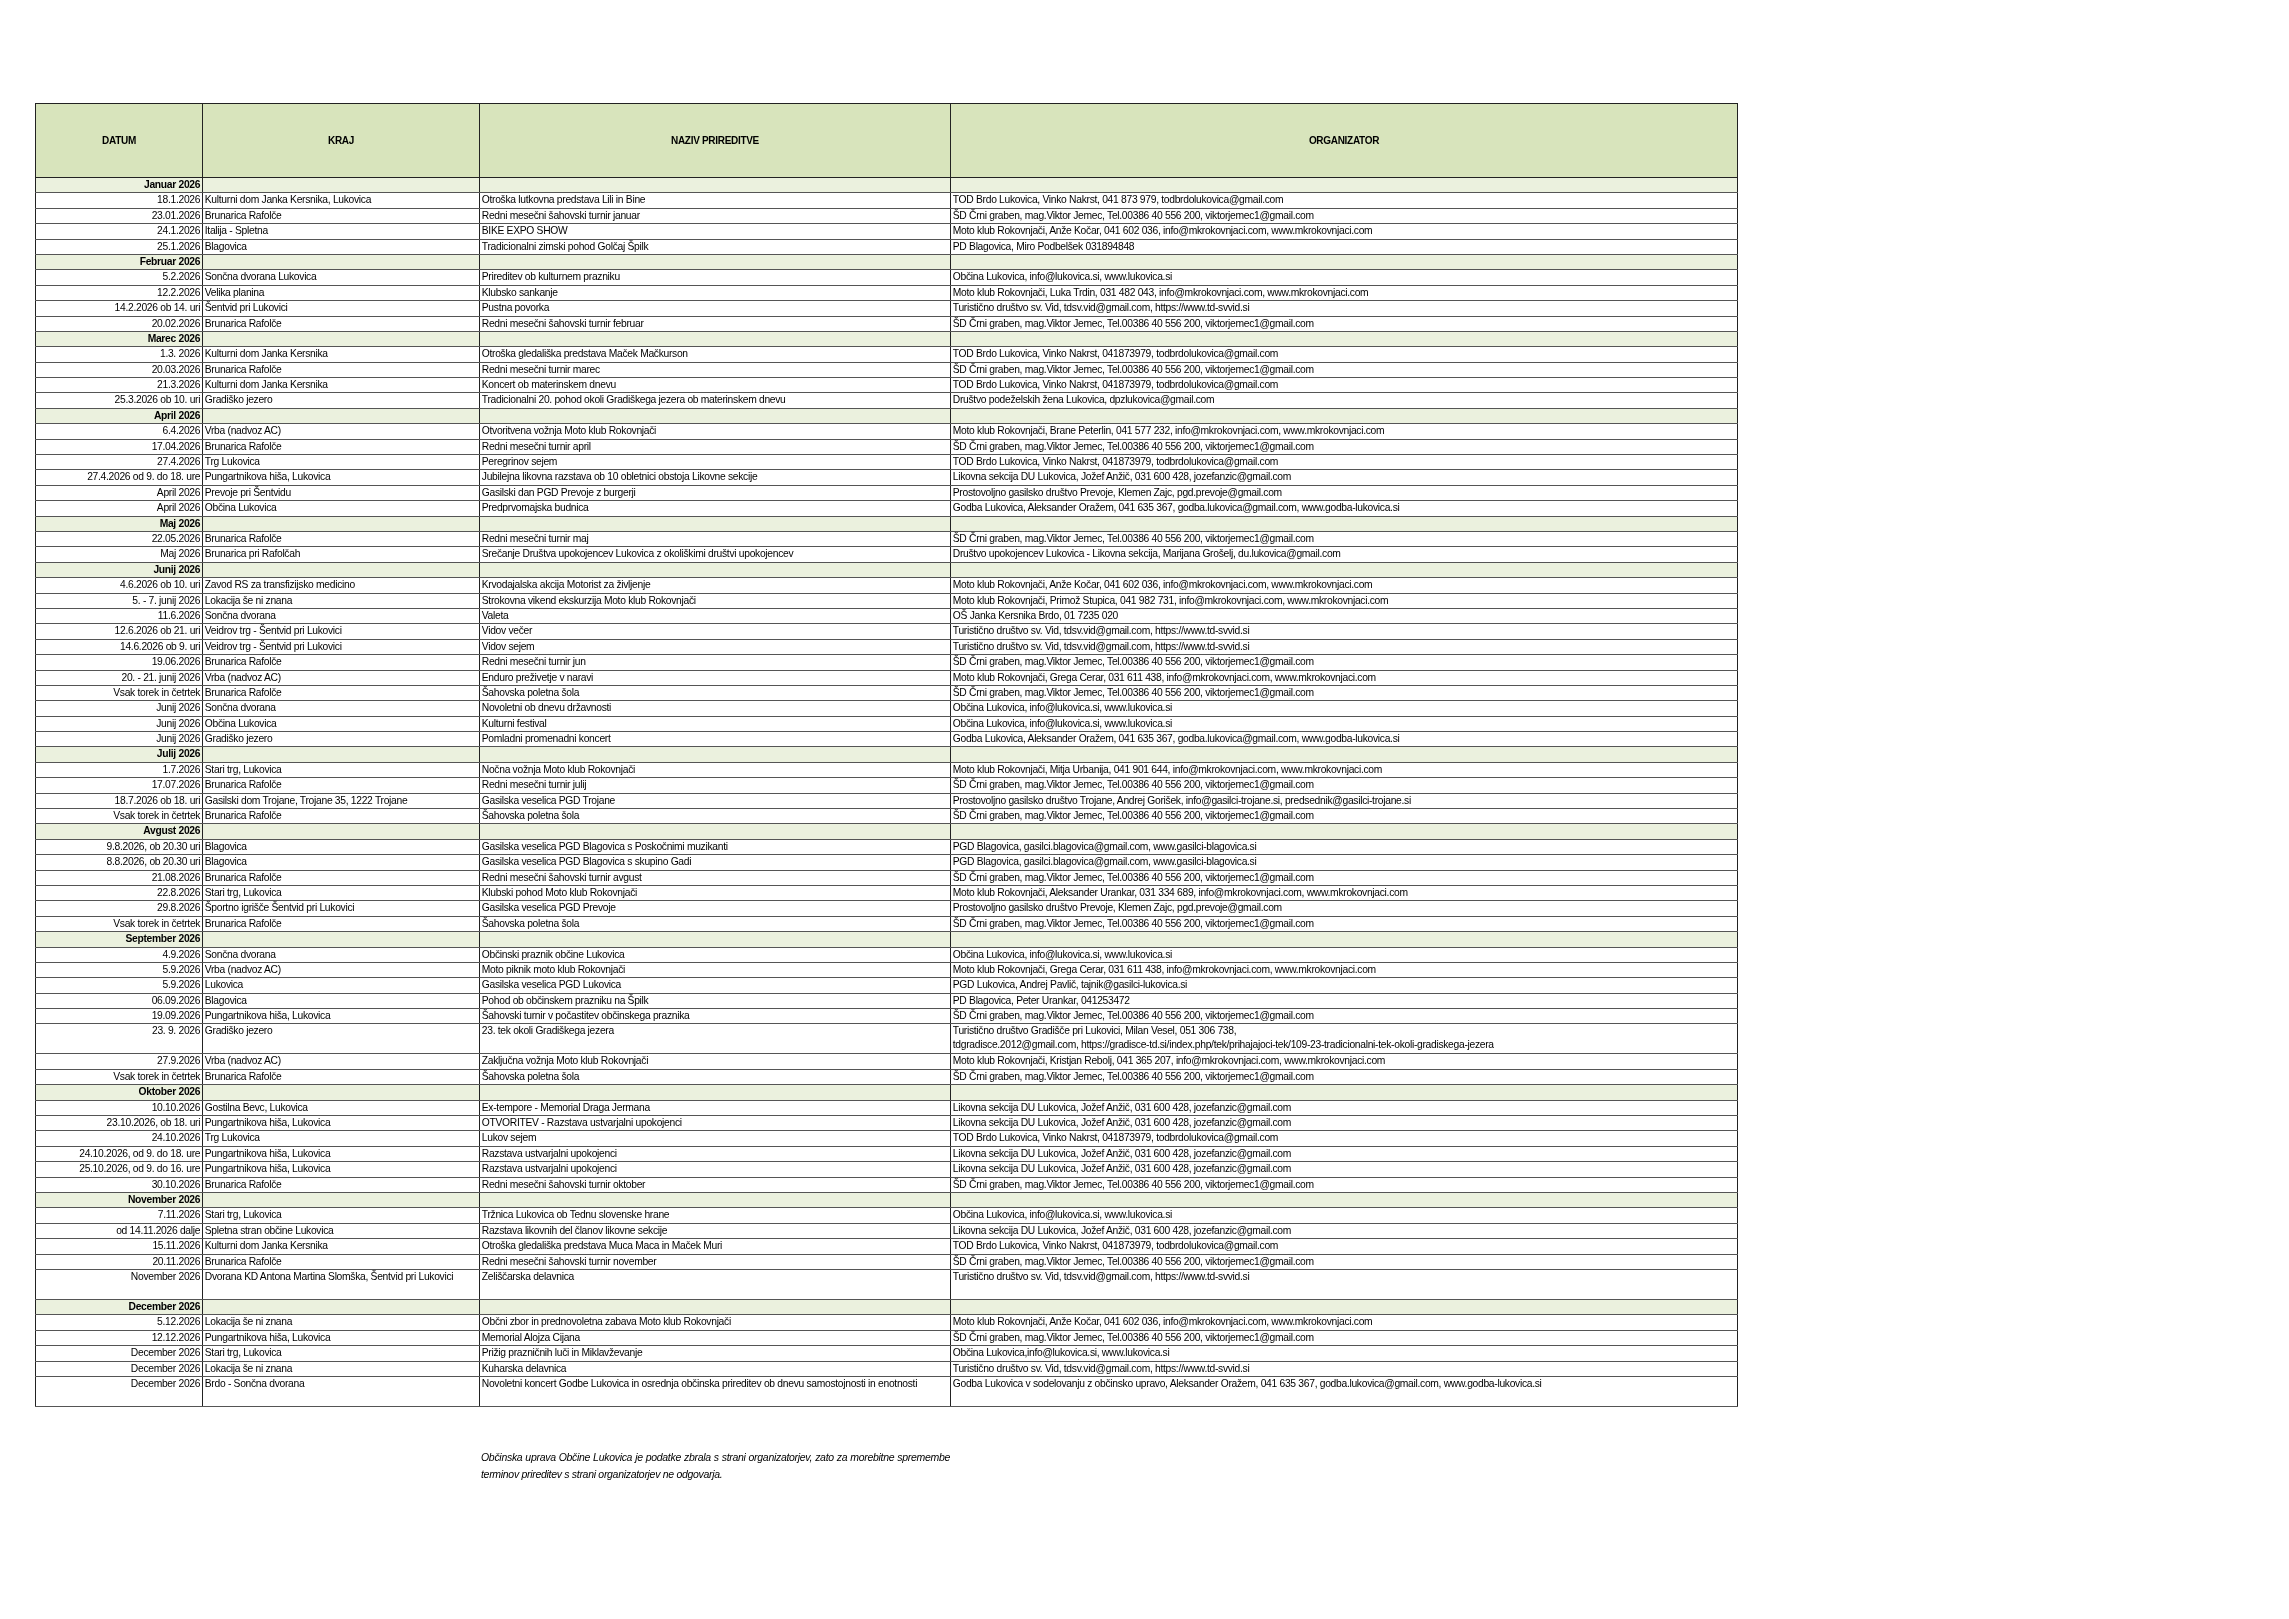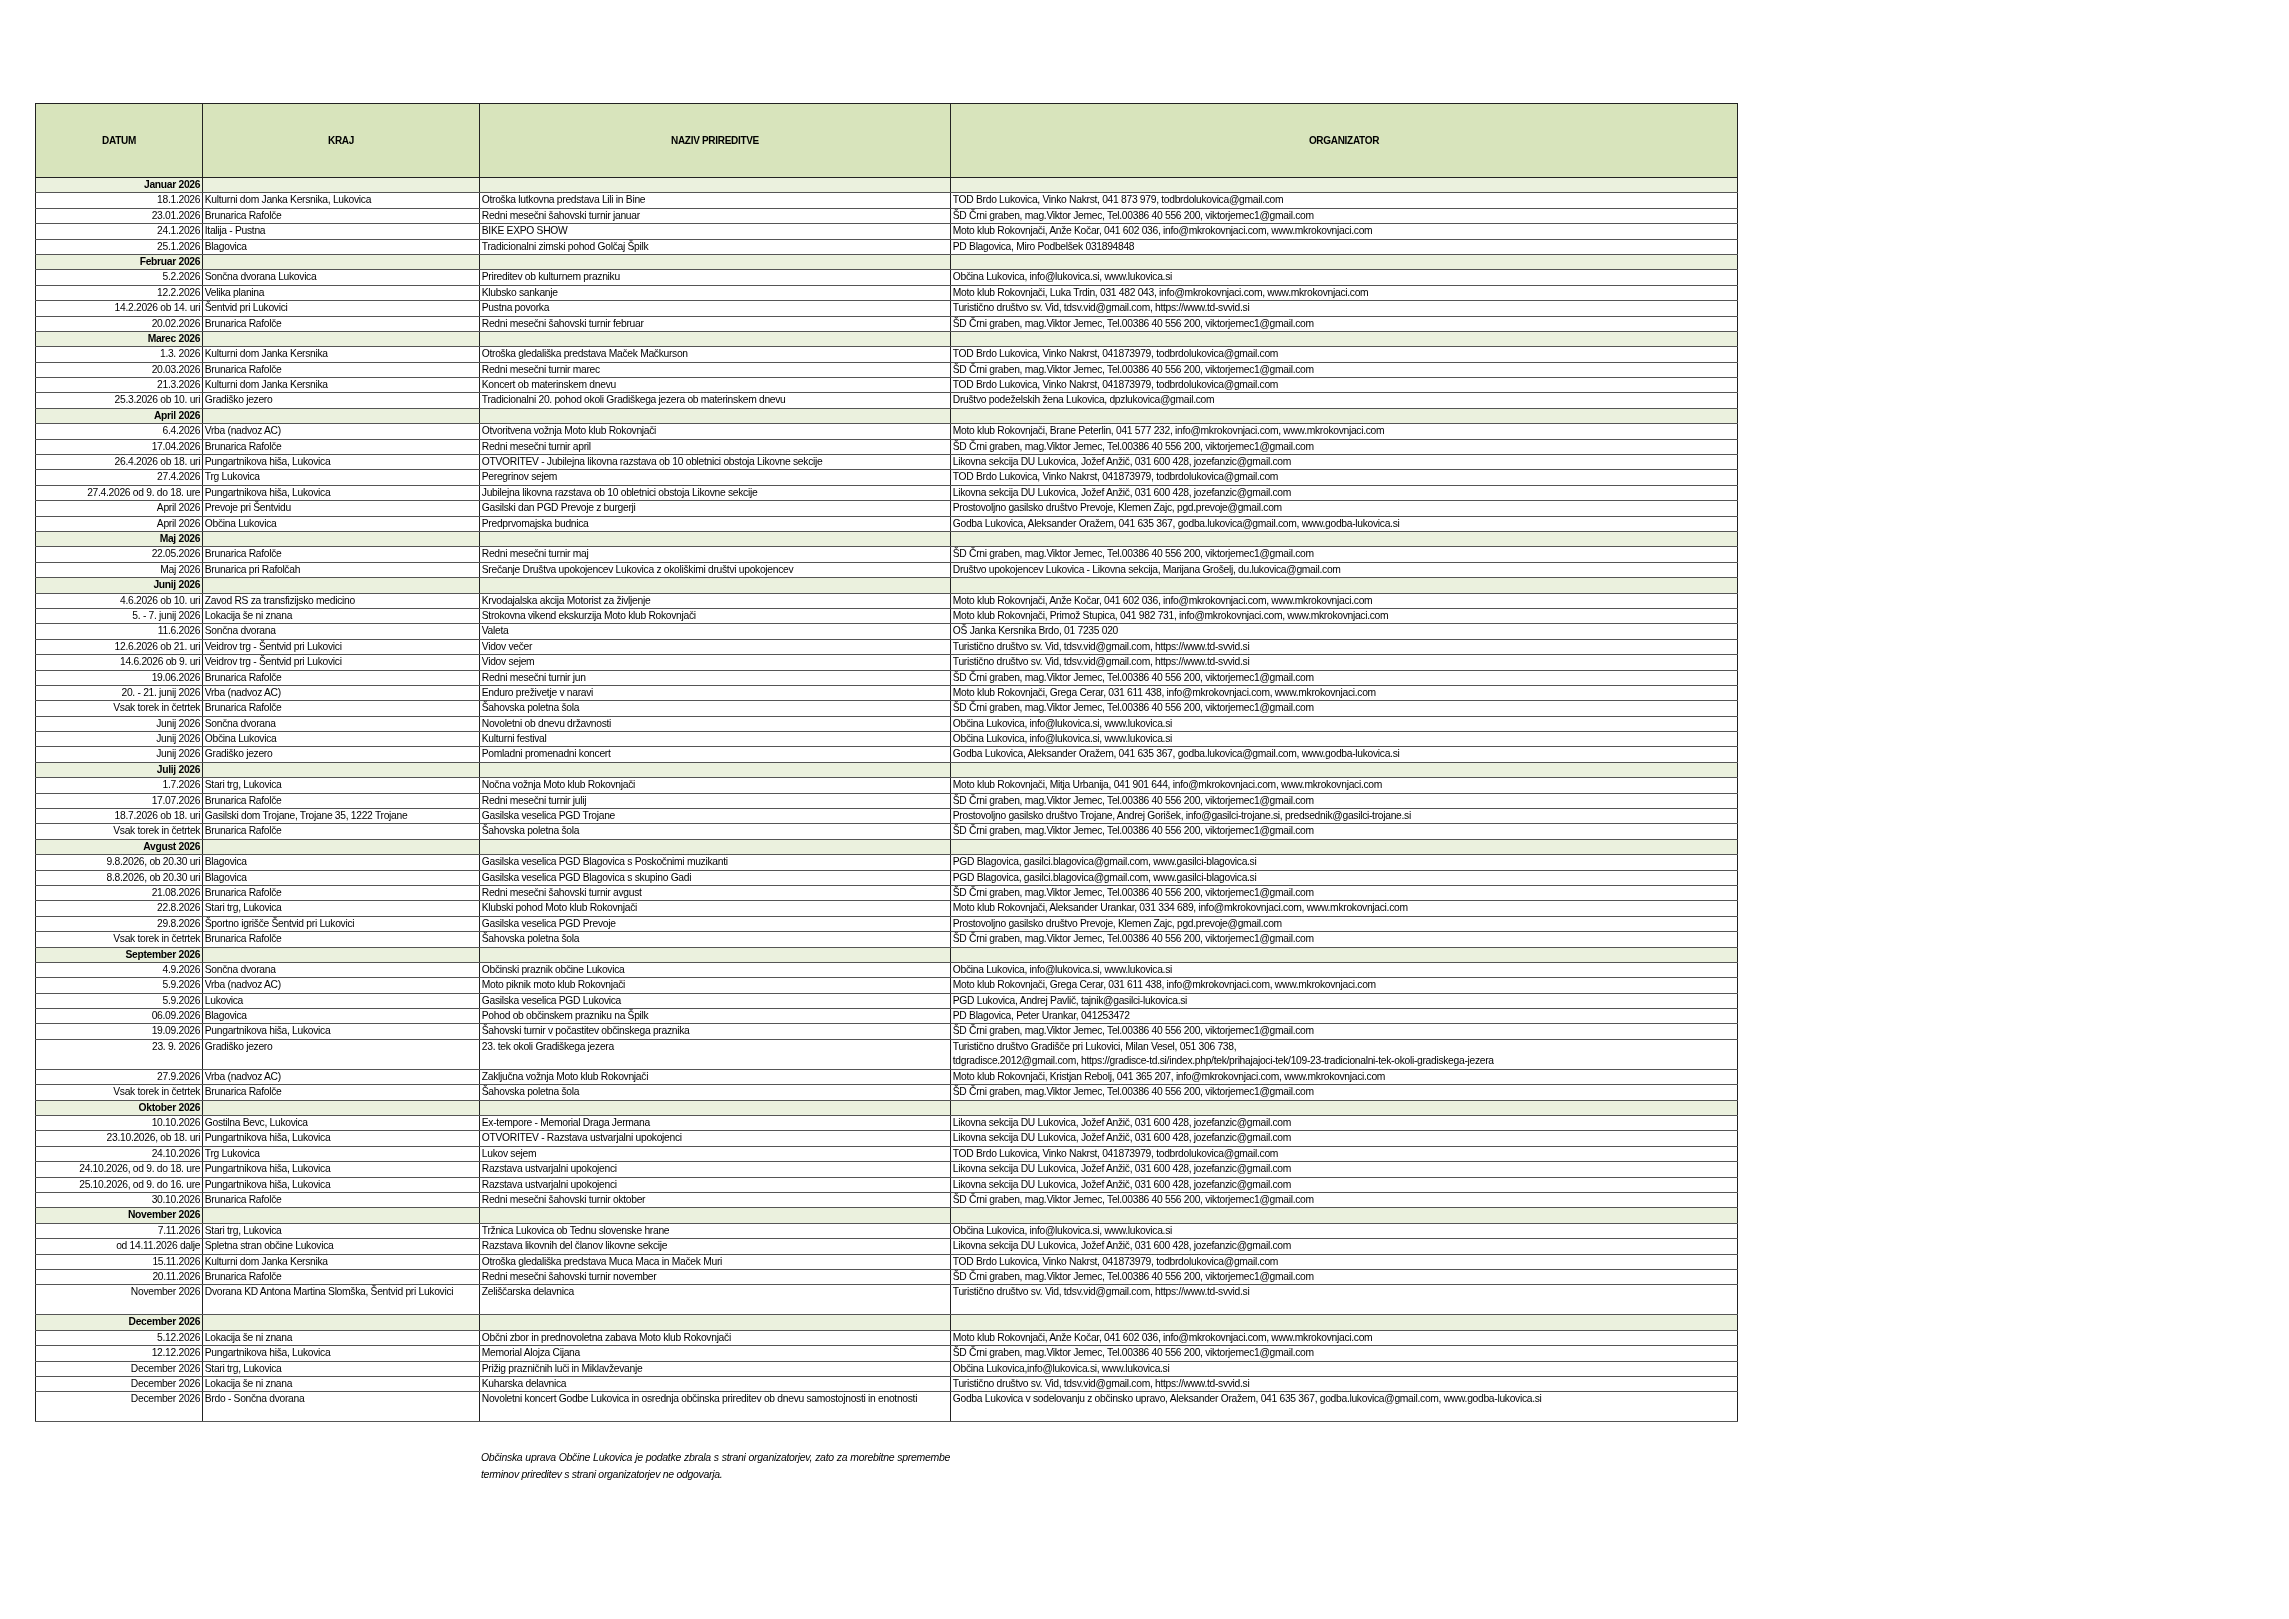--- a/index.html
+++ b/index.html
@@ -58,21 +58,21 @@
           <td class="wrap">TOD Brdo Lukovica, Vinko Nakrst, 041 873 979, todbrdolukovica@gmail.com</td>
         </tr>
         <tr>
           <td class="date">23.01.2026</td>
           <td class="">Brunarica Rafolče</td>
           <td class="wrap">Redni mesečni šahovski turnir januar</td>
           <td class="wrap">ŠD Črni graben, mag.Viktor Jemec, Tel.00386 40 556 200, viktorjemec1@gmail.com</td>
         </tr>
         <tr>
           <td class="date">24.1.2026</td>
-          <td class="">Italija - Pustna</td>
+          <td class="">Italija - Spletna</td>
           <td class="wrap">BIKE EXPO SHOW</td>
           <td class="wrap">Moto klub Rokovnjači, Anže Kočar, 041 602 036, info@mkrokovnjaci.com, www.mkrokovnjaci.com</td>
         </tr>
         <tr>
           <td class="date">25.1.2026</td>
           <td class="">Blagovica</td>
           <td class="wrap">Tradicionalni zimski pohod Golčaj Špilk</td>
           <td class="wrap">PD Blagovica, Miro Podbelšek 031894848</td>
         </tr>
         <tr class="month">
@@ -145,26 +145,20 @@
           <td class="date">6.4.2026</td>
           <td class="">Vrba (nadvoz AC)</td>
           <td class="wrap">Otvoritvena vožnja Moto klub Rokovnjači</td>
           <td class="wrap">Moto klub Rokovnjači, Brane Peterlin, 041 577 232, info@mkrokovnjaci.com, www.mkrokovnjaci.com</td>
         </tr>
         <tr>
           <td class="date">17.04.2026</td>
           <td class="">Brunarica Rafolče</td>
           <td class="wrap">Redni mesečni turnir april</td>
           <td class="wrap">ŠD Črni graben, mag.Viktor Jemec, Tel.00386 40 556 200, viktorjemec1@gmail.com</td>
-        </tr>
-        <tr>
-          <td class="date">26.4.2026 ob 18. uri</td>
-          <td class="">Pungartnikova hiša, Lukovica</td>
-          <td class="wrap">OTVORITEV - Jubilejna likovna razstava ob 10 obletnici obstoja Likovne sekcije</td>
-          <td class="wrap">Likovna sekcija DU Lukovica, Jožef Anžič, 031 600 428, jozefanzic@gmail.com</td>
         </tr>
         <tr>
           <td class="date">27.4.2026</td>
           <td class="">Trg Lukovica</td>
           <td class="wrap">Peregrinov sejem</td>
           <td class="wrap">TOD Brdo Lukovica, Vinko Nakrst, 041873979, todbrdolukovica@gmail.com</td>
         </tr>
         <tr>
           <td class="date">27.4.2026 od 9. do 18. ure</td>
           <td class="">Pungartnikova hiša, Lukovica</td>

